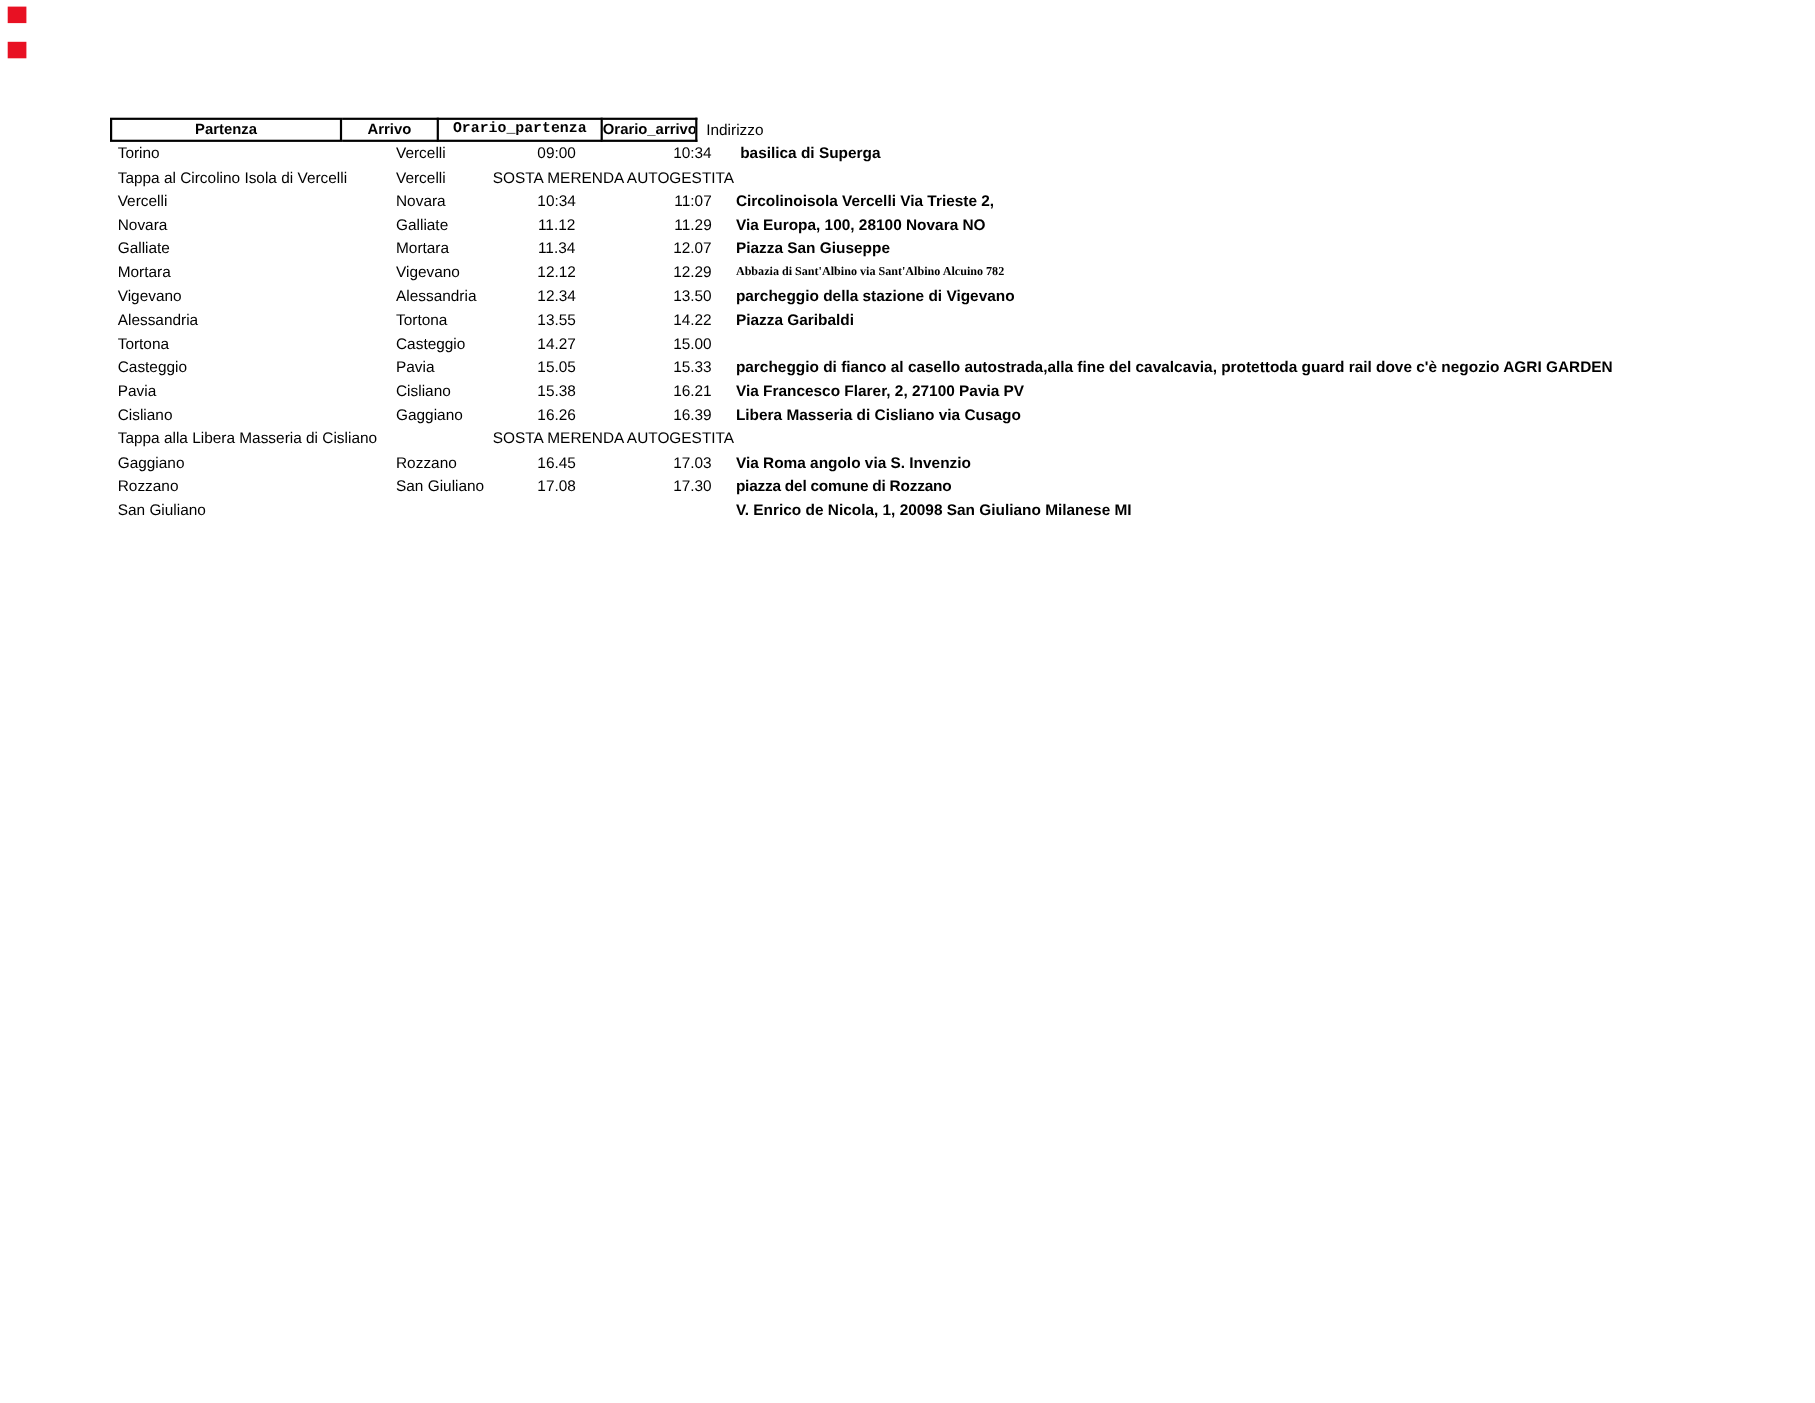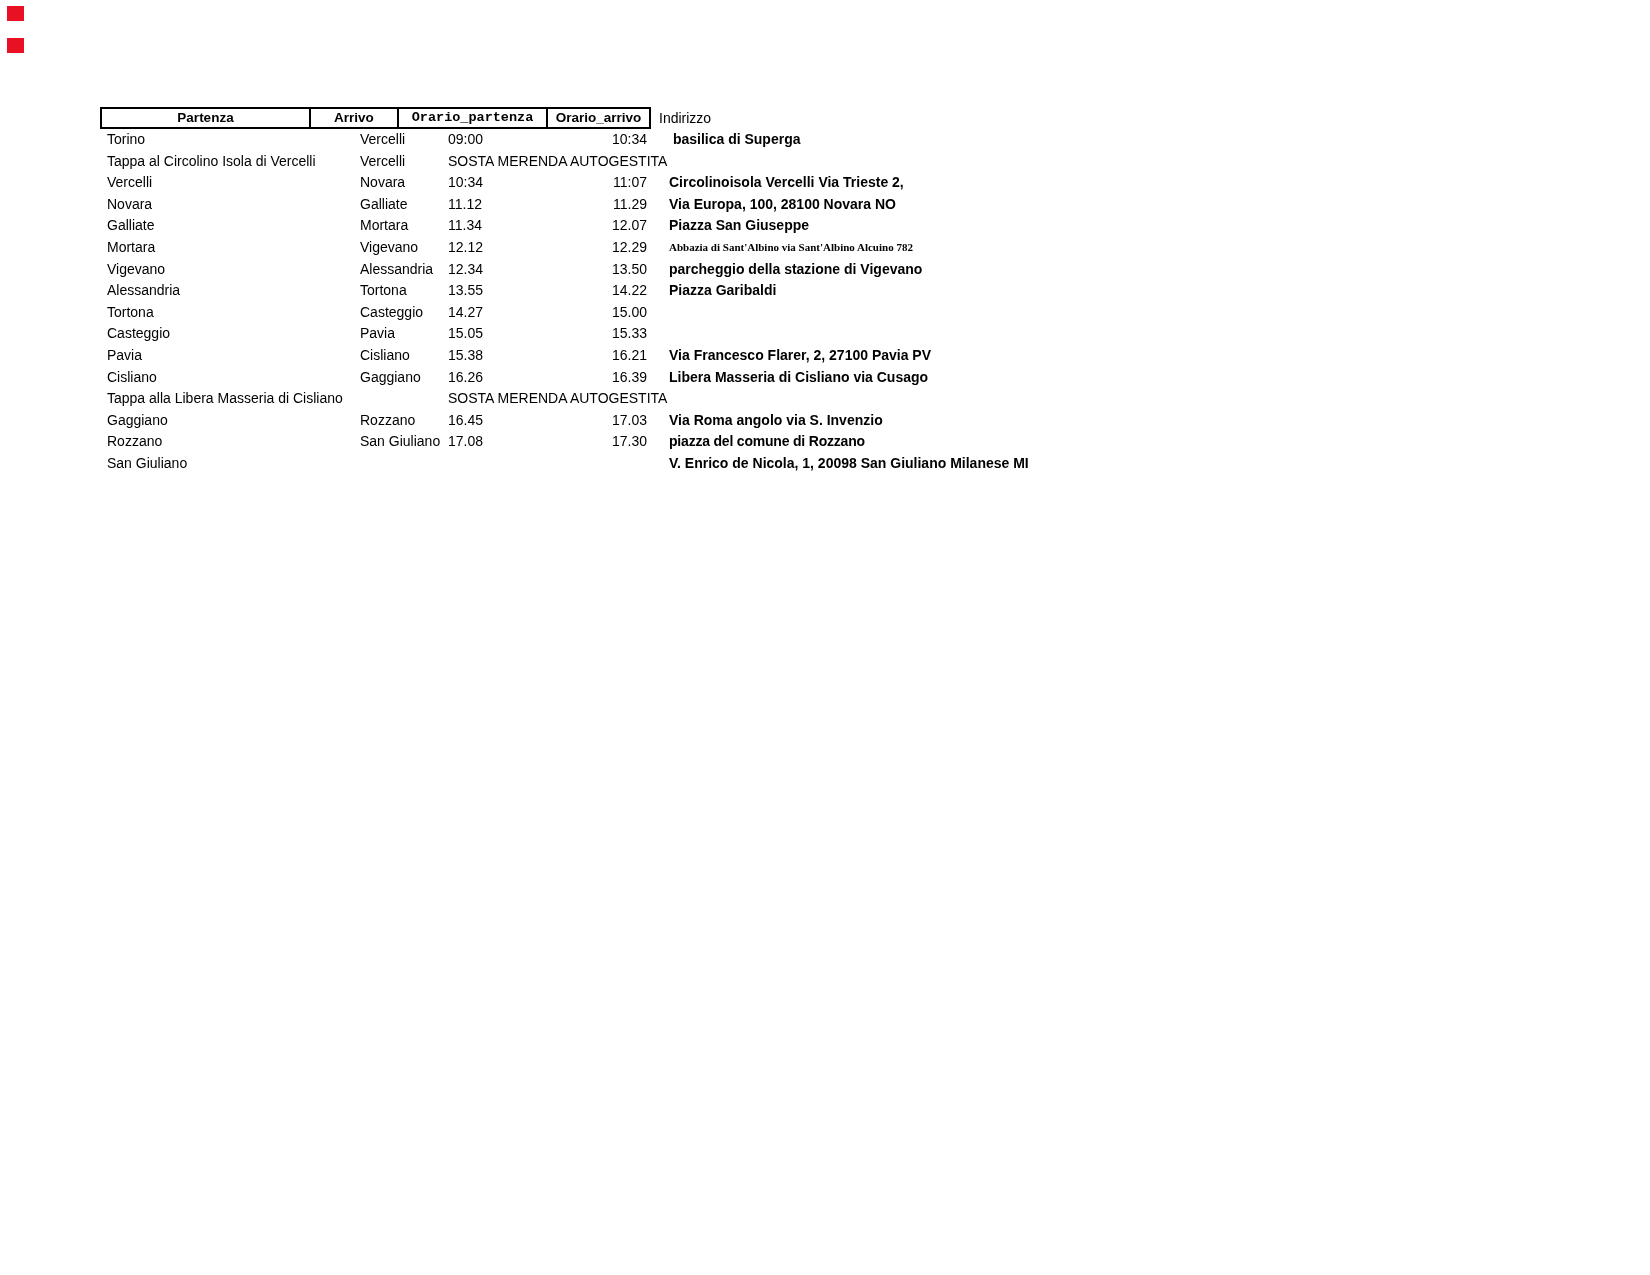--- a/index.html
+++ b/index.html
@@ -35,21 +35,21 @@
     font-weight: bold;
     font-size: 13.5px;
     line-height: 18px;
     text-align: center;
     white-space: nowrap;
     overflow: hidden;
   }
   .h1 { width: 211px; border-left-width: 2px; }
   .h2 { width: 88px; }
   .h3 { width: 149px; font-family: Liberation Mono, monospace; }
-  .h4 { width: 103px; }
+  .h4 { width: 86px; }
   .h5 {
     border: none;
     font-weight: normal;
     font-size: 14px;
     line-height: 22px;
     text-align: center;
     padding-left: 8px;
     width: auto;
   }
 
@@ -58,21 +58,21 @@
   .row {
     display: flex;
     height: 21.6px;
     line-height: 21.6px;
     font-size: 14px;
     white-space: nowrap;
   }
   .row > div { box-sizing: border-box; overflow: visible; }
   .c1 { width: 260px; padding-left: 7px; }
   .c2 { width: 88px; }
-  .c3 { width: 125px; text-align: left; padding-right: 9px; }
+  .c3 { width: 125px; text-align: center; padding-right: 9px; }
   .c4 { width: 89px;  text-align: right; padding-right: 15px; }
   .c34 { width: 214px; text-align: center; }
   .c5 { padding-left: 7px; white-space: pre; font-weight: bold; }
 
   .row.serif .c5 {
     font-family: "Liberation Serif", serif;
     font-size: 11px;
   }
   .row.large .c5 {
     font-size: 14px;
@@ -164,20 +164,21 @@
     <div class="c4">15.00</div>
 
     <div class="c5"></div>
   </div>
       <div class="row">
     <div class="c1">Casteggio</div>
     <div class="c2">Pavia</div>
     <div class="c3">15.05</div>
     <div class="c4">15.33</div>
 
+    <div class="c5">parcheggio di fianco al casello autostrada,alla fine del cavalcavia, protettoda guard rail dove c'è negozio AGRI GARDEN</div>
   </div>
       <div class="row">
     <div class="c1">Pavia</div>
     <div class="c2">Cisliano</div>
     <div class="c3">15.38</div>
     <div class="c4">16.21</div>
 
     <div class="c5">Via Francesco Flarer, 2, 27100 Pavia PV</div>
   </div>
       <div class="row">

